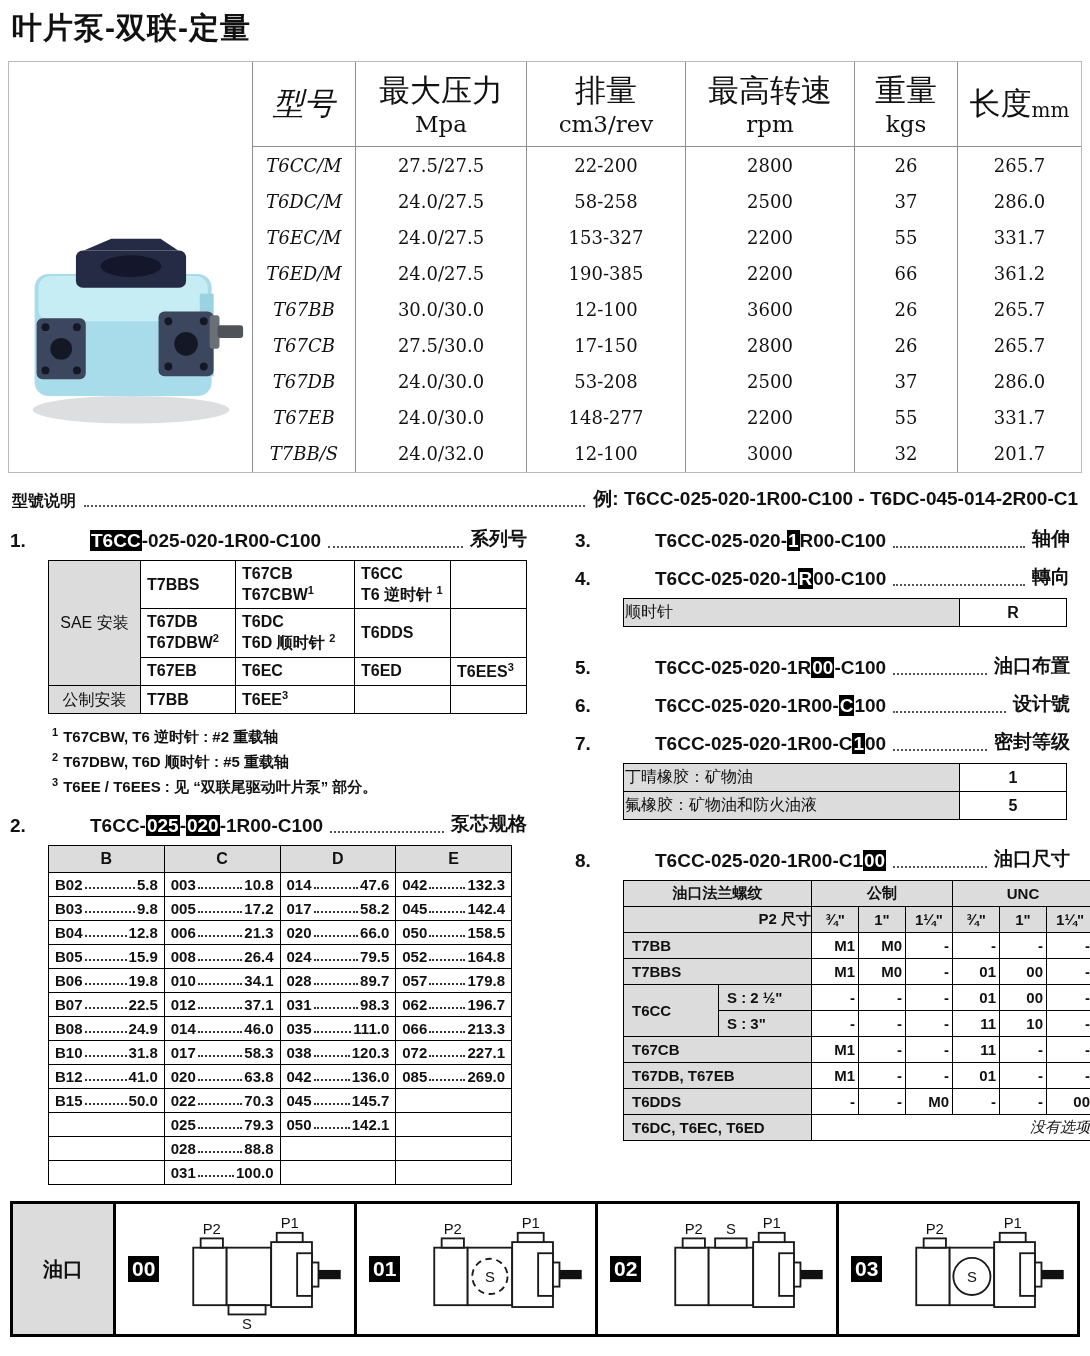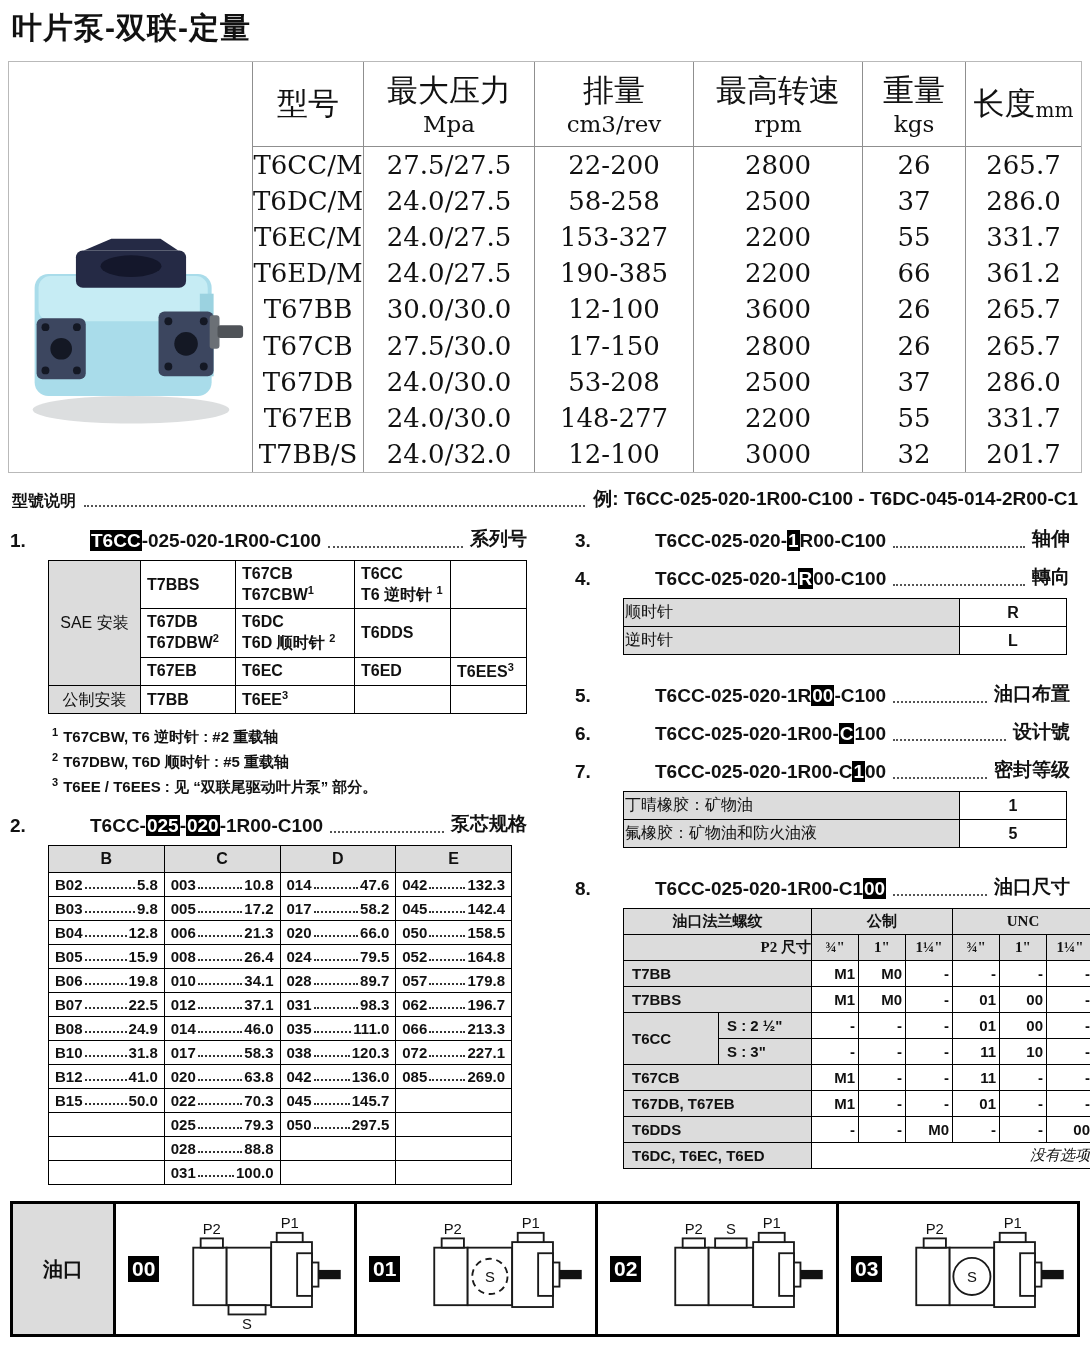--- a/index.html
+++ b/index.html
@@ -9,26 +9,26 @@
 
   .title{font-size:30px;font-weight:bold;margin:2px 0 12px 4px;letter-spacing:1px;}
 
   
   .spec-wrap{display:flex;border:1px solid #b9b9b9;height:410px;background:#fff;}
   .photo-cell{width:244px;flex:none;border-right:1px solid #8f8f8f;display:flex;
               justify-content:center;align-items:flex-start;padding-top:96px;box-sizing:border-box;}
   .spec-table{flex:1;border-collapse:collapse;table-layout:fixed;
               font-family:"DejaVu Serif","Liberation Serif",serif;}
   .spec-table th,.spec-table td{border-left:1px solid #8f8f8f;text-align:center;padding:0;}
-  .spec-table th:first-child,.spec-table td:first-child{border-left:none;}
+  .spec-table th:first-child,.spec-table td:first-child{border-left:none;font-style:italic;}
   .spec-table thead th{border-bottom:1px solid #8f8f8f;height:84px;vertical-align:middle;font-weight:normal;}
   .spec-table .cn{font-size:31px;}
   .spec-table .unit{font-size:23px;line-height:1.1;}
   .spec-table .unit-in{font-size:20px;vertical-align:-3px;}
-  .spec-table td{font-size:26px;height:36px;white-space:nowrap;}
+  .spec-table td{font-size:18px;height:36px;white-space:nowrap;}
   .spec-table th:nth-child(1){width:102px}.spec-table th:nth-child(2){width:170px}
   .spec-table th:nth-child(3){width:158px}.spec-table th:nth-child(4){width:168px}
   .spec-table th:nth-child(5){width:102px}
 
   
   .model-desc{display:flex;align-items:flex-end;margin:13px 4px 2px;font-weight:bold;}
   .model-desc .mlabel{font-size:16px;white-space:nowrap;}
   .model-desc .leader{flex:1;border-bottom:2px dotted #555;margin:0 8px 5px;}
   .model-desc .ex{font-size:19px;white-space:nowrap;}
 
@@ -65,21 +65,21 @@
   
   .kv-table{border-collapse:collapse;margin:0 0 0 74px;width:444px;table-layout:fixed;}
   .kv-table td{border:1px solid #000;font-size:16px;height:28px;box-sizing:border-box;}
   .kv-table td.lbl2{background:#dcdcdc;width:336px;}
   .kv-table td.val2{text-align:center;font-weight:bold;}
   .gap-lg{height:14px;}
 
   
   .port-table{border-collapse:collapse;margin:2px 0 0 74px;width:470px;table-layout:fixed;}
   .port-table th,.port-table td{border:1px solid #000;font-size:15px;height:26px;padding:0 3px;box-sizing:border-box;}
-  .port-table th{background:#dcdcdc;font-weight:bold;font-family:Liberation Serif, serif;}
+  .port-table th{background:#dcdcdc;font-weight:bold;}
   .port-table td{text-align:right;font-weight:bold;}
   .port-table td.lblp,.port-table td.subp{background:#dcdcdc;text-align:left;padding-left:8px;}
   .port-table th.p2h{text-align:right;padding-right:0;}
   .port-table td.noteCell{font-style:italic;font-weight:normal;font-family:"DejaVu Serif","Liberation Serif",serif;}
 
   
   .ports-strip{display:flex;border:3px solid #000;margin:16px 2px 0;height:130px;}
   .strip-label{width:100px;flex:none;background:#dcdcdc;border-right:3px solid #000;
                display:flex;align-items:center;justify-content:center;font-size:20px;font-weight:bold;}
   .panel{flex:1;display:flex;align-items:center;padding-left:12px;border-right:3px solid #000;min-width:0;}
@@ -630,21 +630,21 @@
                 <div class="cellflex">
                   <span>025</span>
                   <span class="dots"></span>
                   <span>79.3</span>
                 </div>
               </td>
               <td>
                 <div class="cellflex">
                   <span>050</span>
                   <span class="dots"></span>
-                  <span>297.5</span>
+                  <span>142.1</span>
                 </div>
               </td>
               <td></td>
             </tr>
             <tr>
               <td></td>
               <td>
                 <div class="cellflex">
                   <span>028</span>
                   <span class="dots"></span>
@@ -685,24 +685,20 @@
         <span class="sec-code"><span class="">T6CC-025-020-1</span><span class="hl">R</span><span class="">00-C100</span></span>
         <span class="leader"></span>
         <span class="sec-label">轉向</span>
       </div>
 
       <table class="kv-table">
         <tbody>
             <tr>
               <td class="lbl2">顺时针</td>
               <td class="val2">R</td>
-            </tr>
-            <tr>
-              <td class="lbl2">逆时针</td>
-              <td class="val2">L</td>
             </tr>
           </tbody>
       </table>
 
       <div class="gap-lg"></div>
 
       <div class="sec">
         <span class="sec-num">5.</span>
         <span class="sec-code"><span class="">T6CC-025-020-1R</span><span class="hl">00</span><span class="">-C100</span></span>
         <span class="leader"></span>

